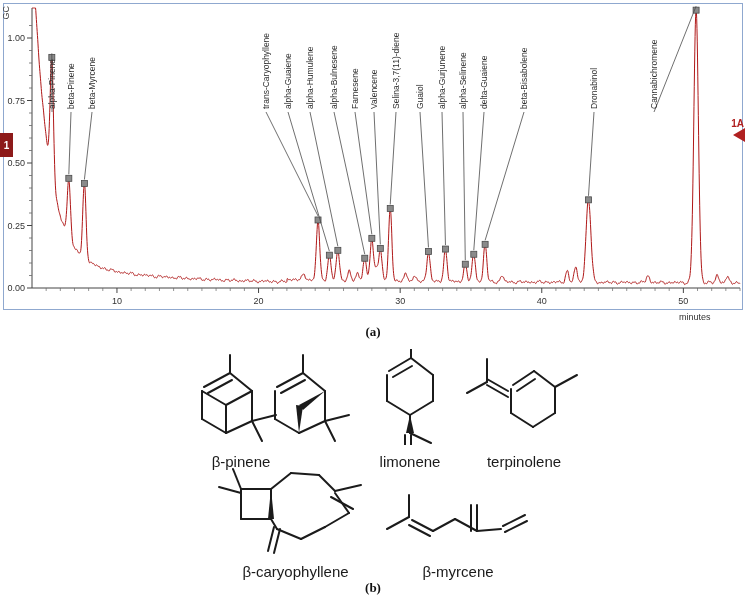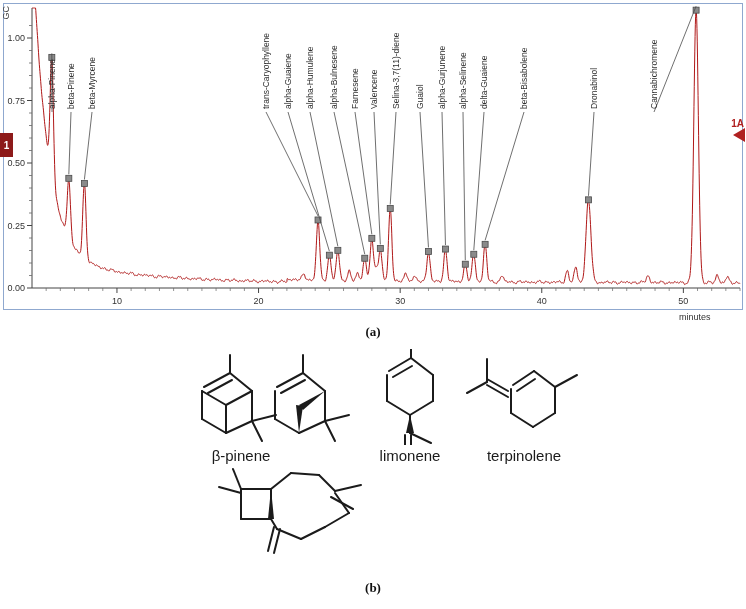--- a/index.html
+++ b/index.html
@@ -61,21 +61,21 @@
     position:absolute;left:0;top:345px;width:746px;height:235px;
   }
   .struct{
     position:absolute;
     text-align:center;
   }
   .struct svg{display:block;margin:0 auto;}
   .struct-name{
     font-family:"Liberation Sans", sans-serif;
     font-size:15px;color:#1b1b1b;
-    margin-top:2px;
+    margin-top:8px;
     white-space:nowrap;
   }
   .pk-label{
     font-size:8.5px;
     fill:#2f2f2f;
     font-family:"Liberation Sans", sans-serif;
   }
   .tick-text{
     font-size:9px;fill:#333;
     font-family:"Liberation Sans", sans-serif;
@@ -349,17 +349,36 @@
         <path d="M136 50 L112 64"></path>
         <path d="M112 64 L88 76"></path>
         <path d="M88 76 L64 66"></path>
         <path d="M64 66 L58 56"></path>
 
         <path d="M61 64 L55 88"></path>
         <path d="M67 66 L61 90"></path>
       </g>
       <polygon points="58,26 55,56 61,56" fill="#1b1b1b"></polygon>
     </svg>
-  </div>
-
+    <div class="struct-name">β-caryophyllene</div>
+  </div>
+
+  <div class="struct" style="left:383px;top:122px;width:150px;">
+    <svg width="150" height="88" viewBox="0 0 150 88">
+      <g stroke="#1b1b1b" stroke-width="2" fill="none" stroke-linecap="round">
+        <path d="M4 62 L26 50"></path>
+        <path d="M26 50 L26 28"></path>
+        <path d="M29 53 L50 64"></path>
+        <path d="M26 58 L47 69"></path>
+        <path d="M50 64 L72 52"></path>
+        <path d="M72 52 L94 64"></path>
+        <path d="M94 64 L94 38"></path>
+        <path d="M88 64 L88 38"></path>
+        <path d="M94 64 L118 62"></path>
+        <path d="M120 59 L142 48"></path>
+        <path d="M122 65 L144 54"></path>
+      </g>
+    </svg>
+    <div class="struct-name">β-myrcene</div>
+  </div>
 </div>
 
 <div class="panel-letter" id="letter-b">(b)</div>
 
 </body></html>

